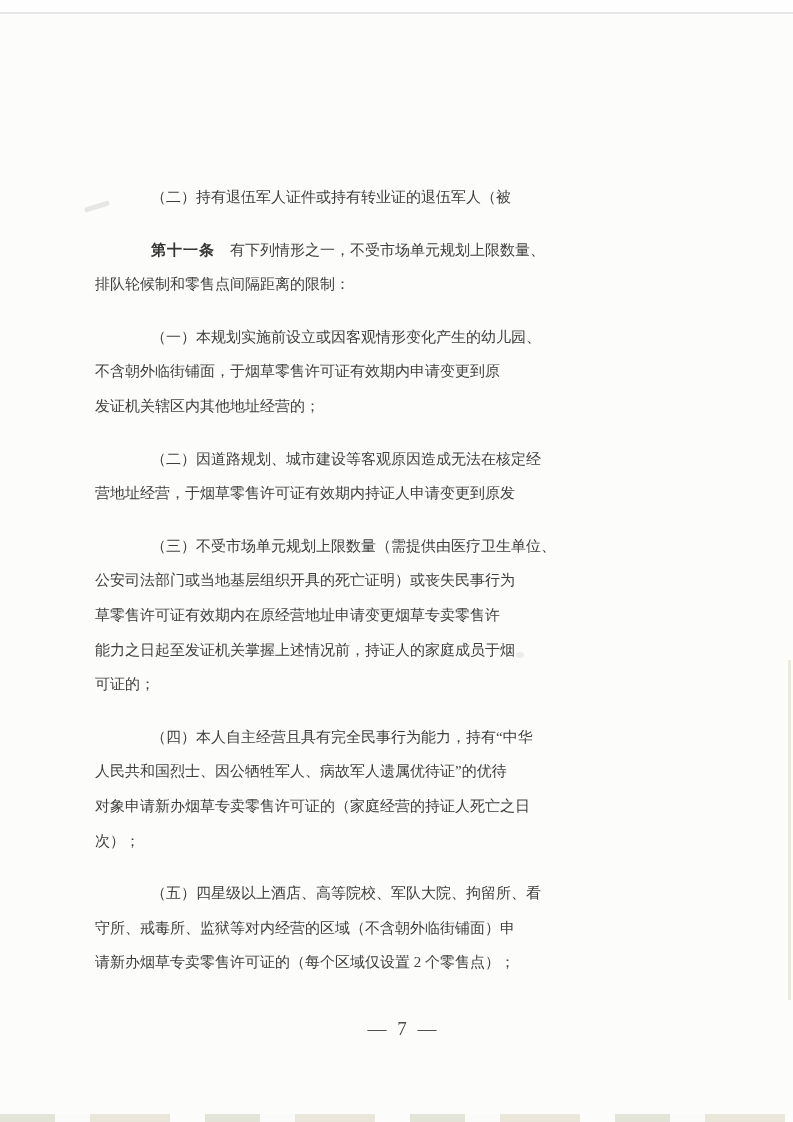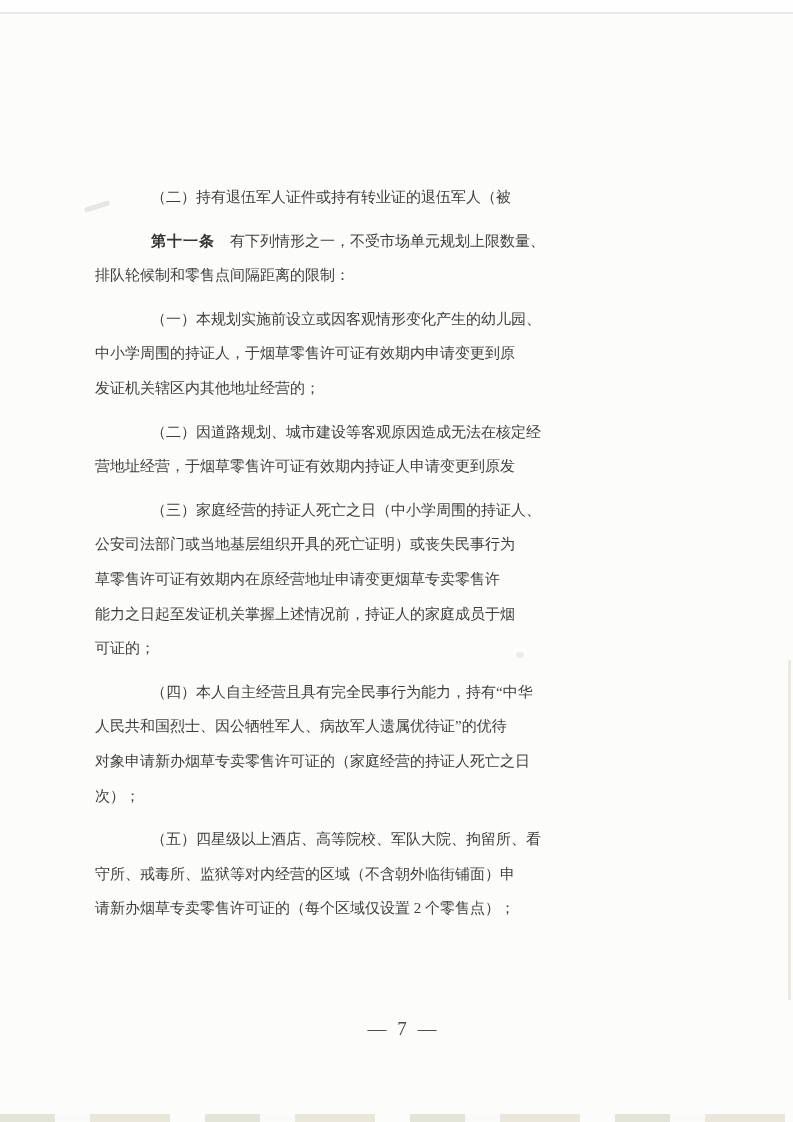--- a/index.html
+++ b/index.html
@@ -60,21 +60,21 @@
   .text-block {
     position: absolute;
     left: 95px;
     top: 180px;
     width: 604px;
     font-size: 15px;
     color: #3e3e3e;
     text-align: left;
   }
   .para { margin: 0; }
-  .para + .para { margin-top: 9px; }
+  .para + .para { margin-top: 18px; }
   .line {
     height: 34.6px;
     line-height: 34.6px;
     white-space: pre;
     overflow: visible;
   }
   .ind { padding-left: 56px; }
   .hei {
     font-weight: 700;
     color: #343434;
@@ -111,31 +111,31 @@
       <div class="line ind">（二）持有退伍军人证件或持有转业证的退伍军人（被</div>
     </div>
 
     <div class="para">
       <div class="line ind"><span class="hei">第十一条</span><span>　有下列情形之一，不受市场单元规划上限数量、</span></div>
       <div class="line">排队轮候制和零售点间隔距离的限制：</div>
     </div>
 
     <div class="para">
       <div class="line ind">（一）本规划实施前设立或因客观情形变化产生的幼儿园、</div>
-      <div class="line">中小学周围的持证人，于烟草零售许可证有效期内申请变更到原</div>
+      <div class="line">不含朝外临街铺面，于烟草零售许可证有效期内申请变更到原</div>
       <div class="line">发证机关辖区内其他地址经营的；</div>
     </div>
 
     <div class="para">
       <div class="line ind">（二）因道路规划、城市建设等客观原因造成无法在核定经</div>
       <div class="line">营地址经营，于烟草零售许可证有效期内持证人申请变更到原发</div>
     </div>
 
     <div class="para">
-      <div class="line ind">（三）家庭经营的持证人死亡之日（中小学周围的持证人、</div>
+      <div class="line ind">（三）不受市场单元规划上限数量（需提供由医疗卫生单位、</div>
       <div class="line">公安司法部门或当地基层组织开具的死亡证明）或丧失民事行为</div>
       <div class="line">草零售许可证有效期内在原经营地址申请变更烟草专卖零售许</div>
       <div class="line">能力之日起至发证机关掌握上述情况前，持证人的家庭成员于烟</div>
       <div class="line">可证的；</div>
     </div>
 
     <div class="para">
       <div class="line ind">（四）本人自主经营且具有完全民事行为能力，持有“中华</div>
       <div class="line">人民共和国烈士、因公牺牲军人、病故军人遗属优待证”的优待</div>
       <div class="line">对象申请新办烟草专卖零售许可证的（家庭经营的持证人死亡之日</div>

